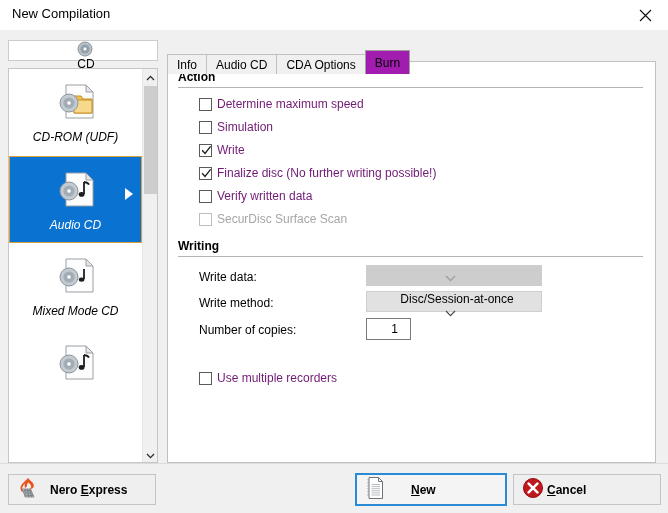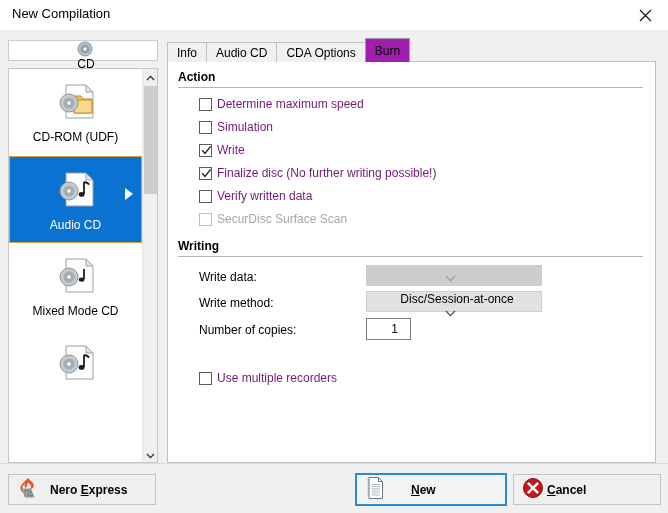--- a/index.html
+++ b/index.html
@@ -100,20 +100,21 @@
     position: relative;
     width: 133px;
     height: 87px;
     box-sizing: border-box;
     display: flex;
     flex-direction: column;
     align-items: center;
     justify-content: flex-start;
     cursor: default;
     padding-top: 9px;
+    font-style: italic;
   }
   .list-item.selected {
     background: #0a73d1;
     border: 1px solid #d8a13a;
   }
   .list-item .item-icon {
     width: 46px; height: 46px;
     display: block;
   }
   .list-item .item-label {
@@ -153,21 +154,21 @@
     position: absolute;
     left: 1px; top: 17px;
     width: 13px; height: 108px;
     background: #cdcdcd;
     cursor: default;
   }
 
   
   .tabstrip {
     position: absolute;
-    left: 167px; top: 8px;
+    left: 167px; top: 20px;
     height: 24px;
     display: flex;
     align-items: flex-end;
     z-index: 3;
   }
   .tab {
     height: 20px;
     line-height: 20px;
     padding: 0 9px;
     font-size: 12px;

